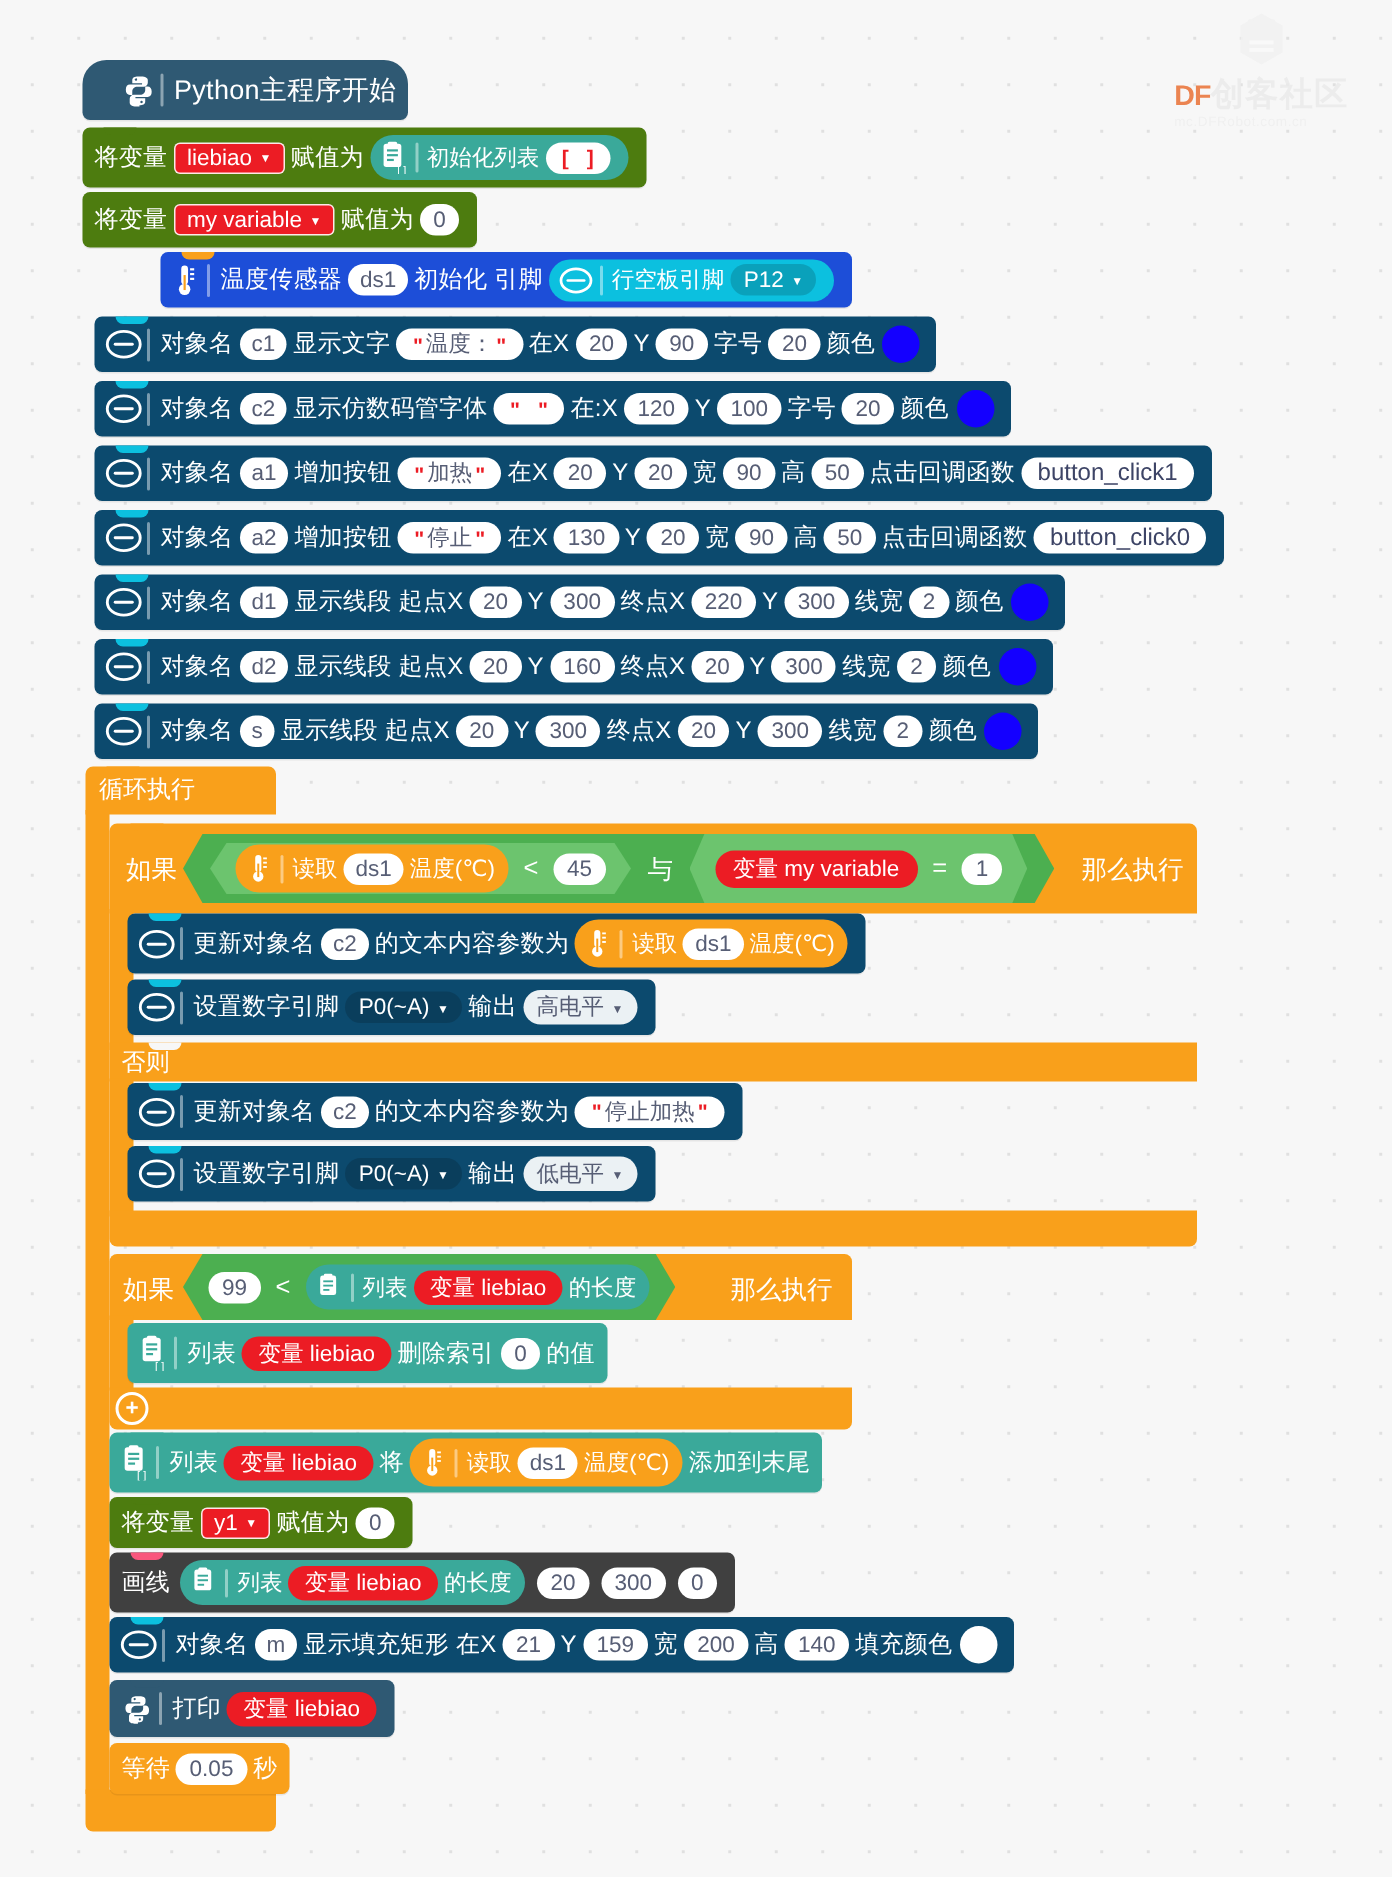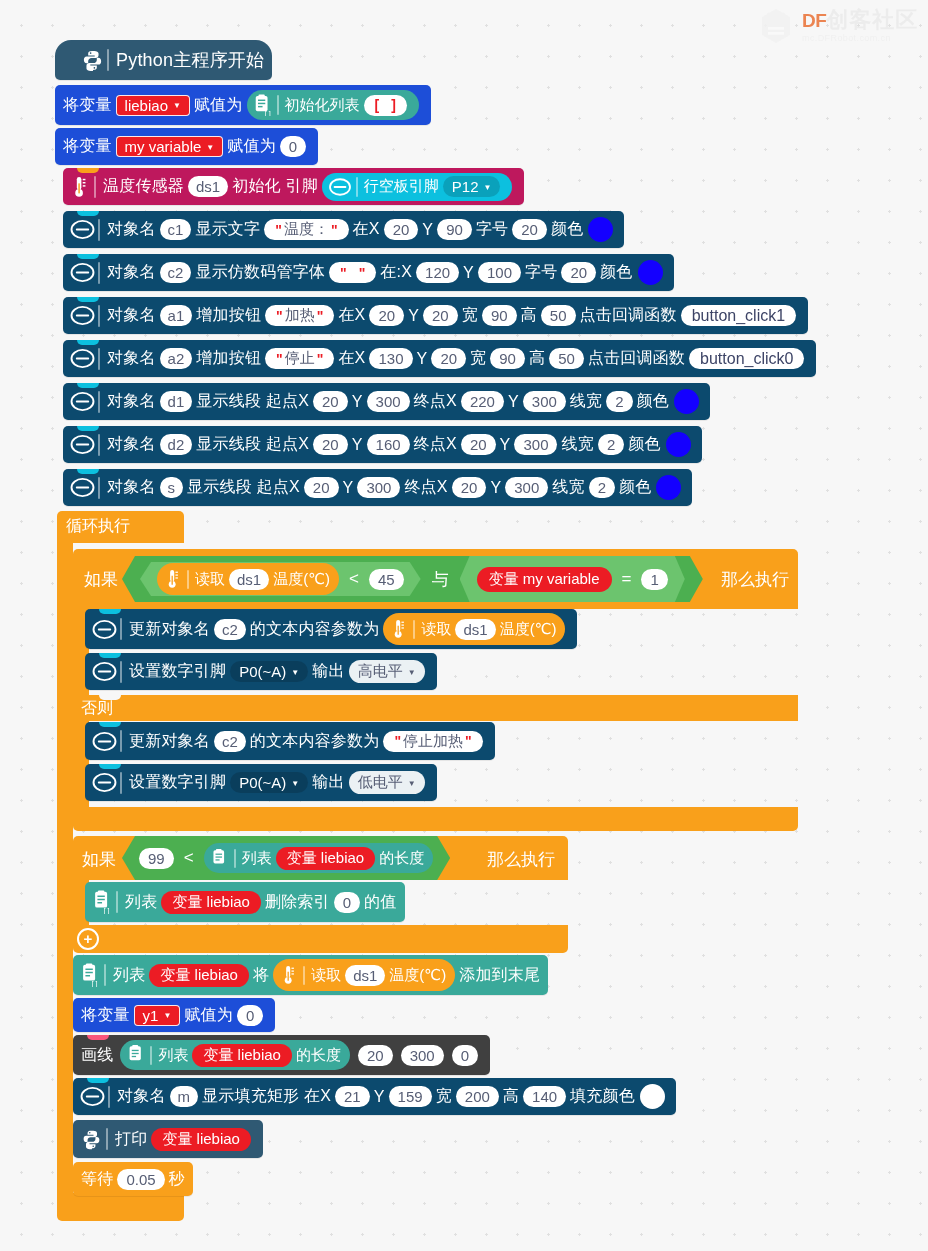--- a/index.html
+++ b/index.html
@@ -14,21 +14,21 @@
     background-image:radial-gradient(#e0e0e0 1.1px, transparent 1.2px);
     background-size:31px 31px;
     background-position:6px 10px;
   }
   #canvas{ position:absolute; inset:0; }
 
   
   .watermark{
     position:absolute; left:756px; top:6px; width:170px; height:40px;
     display:flex; align-items:center; gap:6px;
-    opacity:.85; pointer-events:none;
+    opacity:.85; pointer-events:none;flex-direction:column;
   }
   .wm-hex{ width:40px; height:40px; position:relative; flex:0 0 40px;}
   .wm-txt{ display:flex; flex-direction:column; line-height:1; }
   .wm-row{ display:flex; align-items:baseline; }
   .wm-df{ color:#ea7035; font-size:19px; font-weight:bold; letter-spacing:-.5px;}
   .wm-cn{ color:#ebebeb; font-size:22px; font-weight:bold; letter-spacing:1px;}
   .wm-url{ color:#efefef; font-size:9px; margin-top:3px; letter-spacing:.4px;}
 
   
   .blk{
@@ -43,22 +43,22 @@
   .blk .lbl{ font-size:16px; letter-spacing:.2px; }
 
   
   .notch{
     position:absolute; top:0; left:14px; width:22px; height:5px;
     background:inherit; border-radius:0 0 5px 5px;
   }
 
   
   .c-hat   { background:#2f5973; }            
-  .c-var   { background:#1d4ed8; }            
-  .c-sens  { background:#be185d; }            
+  .c-var   { background:#4d7c0f; }            
+  .c-sens  { background:#1d4ed8;margin-left:44px; }            
   .c-screen{ background:#0c4a6e; }            
   .c-loop  { background:#f9a01b; }            
   .c-list  { background:#3aa99a; }            
   .c-pink  { background:#404040; }            
   .c-py    { background:#2f5973; }
 
   
   .oval{
     display:inline-flex; align-items:center; justify-content:center;
     background:#fff; border-radius:999px;

